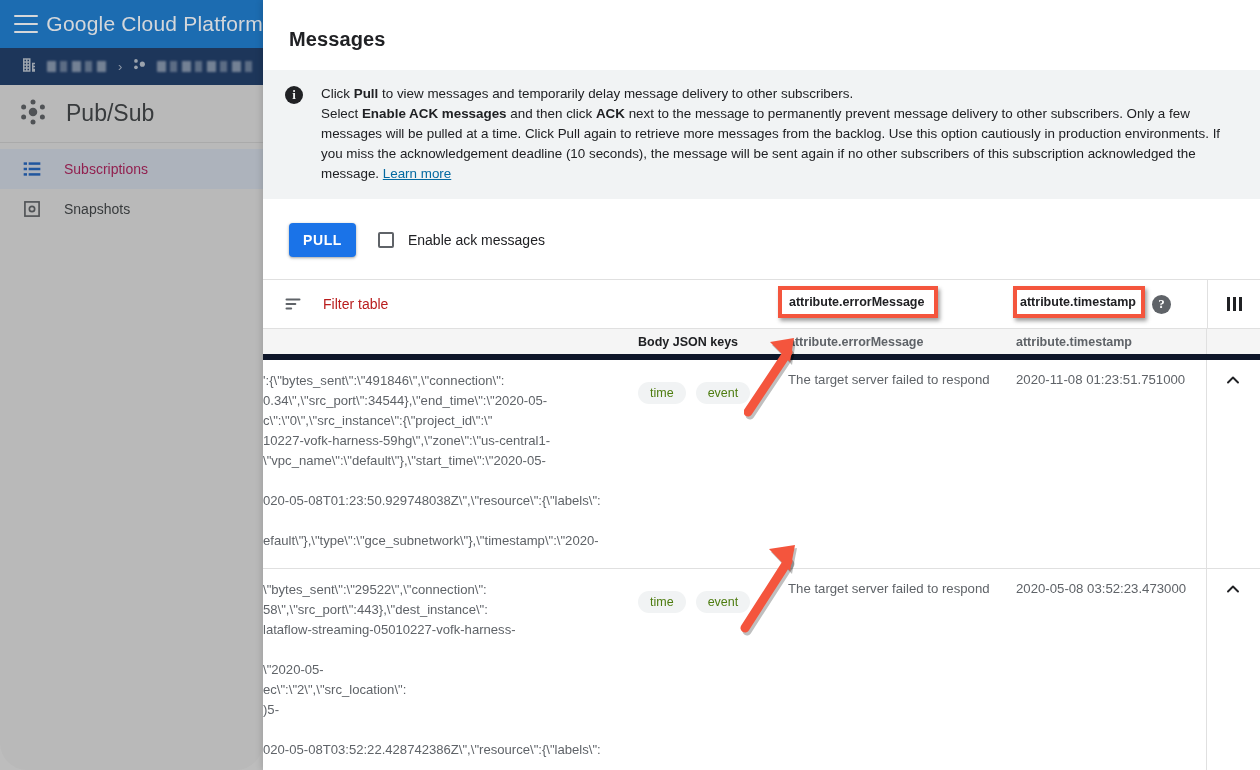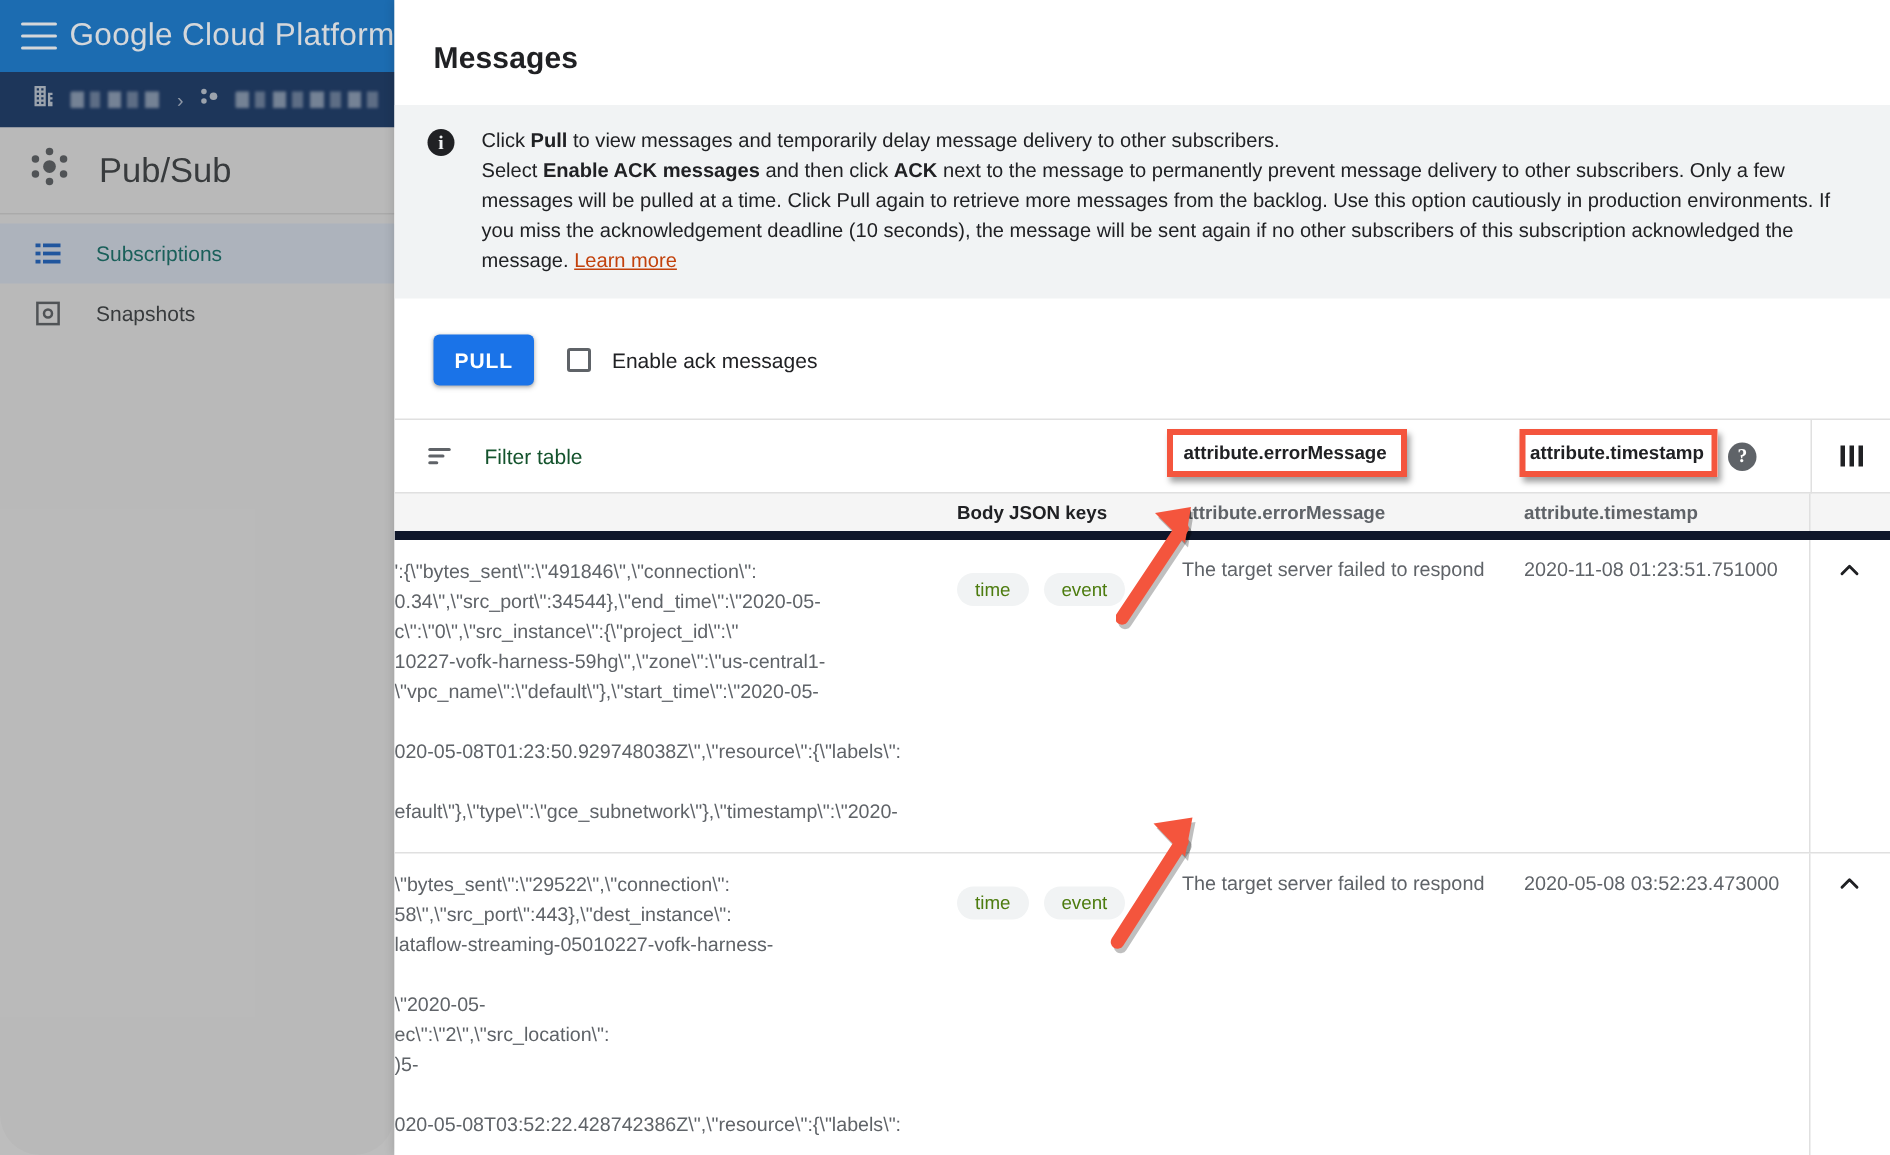--- a/index.html
+++ b/index.html
@@ -50,21 +50,21 @@
     padding-left: 18px; gap: 18px; background: #fafafa;
     border-bottom: 1px solid #e4e4e4;
   }
   .product-name { font-size: 23px; color: #3c4043; }
   .nav-list { padding-top: 6px; }
   .nav-item {
     height: 40px; display: flex; align-items: center; gap: 22px;
     padding-left: 22px; font-size: 14px; color: #3c4043; cursor: pointer;
   }
   .nav-item.active { background: #e8f0fe; color: #1967d2; }
-  .nav-item.active .nav-label { color: #0f766e; }
+  .nav-item.active .nav-label { color: #be185d; }
   .nav-icon { width: 20px; height: 20px; flex: 0 0 20px; color: #5f6368; }
   .nav-item.active .nav-icon { color: #1967d2; }
   .nav-icon svg { display: block; }
 
   
   .scrim {
     position: absolute; left: 0; top: 48px; width: 263px; height: 722px;
     background: rgba(50,50,50,.32); pointer-events: none;
   }
   .scrim-top {
@@ -91,21 +91,21 @@
   .info-icon {
     flex: 0 0 18px; width: 18px; height: 18px; margin-top: 2px;
     border-radius: 50%; background: #202124; color: #f1f3f4;
     font-size: 13px; font-weight: bold; font-family: "Liberation Serif", serif;
     display: flex; align-items: center; justify-content: center;
   }
   .info-text {
     font-size: 13.4px; line-height: 20px; color: #202124; max-width: 930px;
   }
   .info-text b { font-weight: bold; }
-  .learn-more { color: #c2410c; text-decoration: underline; cursor: pointer; }
+  .learn-more { color: #0369a1; text-decoration: underline; cursor: pointer; }
 
   .actions {
     display: flex; align-items: center; gap: 22px;
     padding: 24px 0 22px 26px;
   }
   .pull-btn {
     background: #1a73e8; color: #fff; border: none; border-radius: 4px;
     font-size: 14px; font-weight: bold; letter-spacing: .6px;
     padding: 9px 14px; cursor: pointer;
     box-shadow: 0 1px 2px rgba(60,64,67,.3), 0 1px 3px 1px rgba(60,64,67,.15);
@@ -115,21 +115,21 @@
   .checkbox {
     width: 16px; height: 16px; border: 2px solid #5f6368; border-radius: 2px; background: #fff;
   }
   .ack-label { font-size: 14px; color: #202124; }
 
   .filterbar {
     border-top: 1px solid #e0e0e0;
     height: 49px; display: flex; align-items: center; padding-left: 20px;
   }
   .filter-icon { width: 20px; height: 20px; color: #5f6368; margin-right: 20px; }
-  .filter-placeholder { font-size: 14px; color: #14532d; }
+  .filter-placeholder { font-size: 14px; color: #b91c1c; }
   .filterbar-right { margin-left: auto; display: flex; align-items: center; height: 100%; }
   .help-icon {
     width: 19px; height: 19px; border-radius: 50%; background: #5f6368;
     color: #fff; font-size: 13px; font-weight: bold;
     display: flex; align-items: center; justify-content: center;
     margin: 0 36px 0 0; cursor: pointer; font-family: "Liberation Serif", serif;
   }
   .vdiv { width: 1px; height: 49px; background: #e0e0e0; }
   .cols-icon {
     width: 52px; display: flex; align-items: center; justify-content: center;

